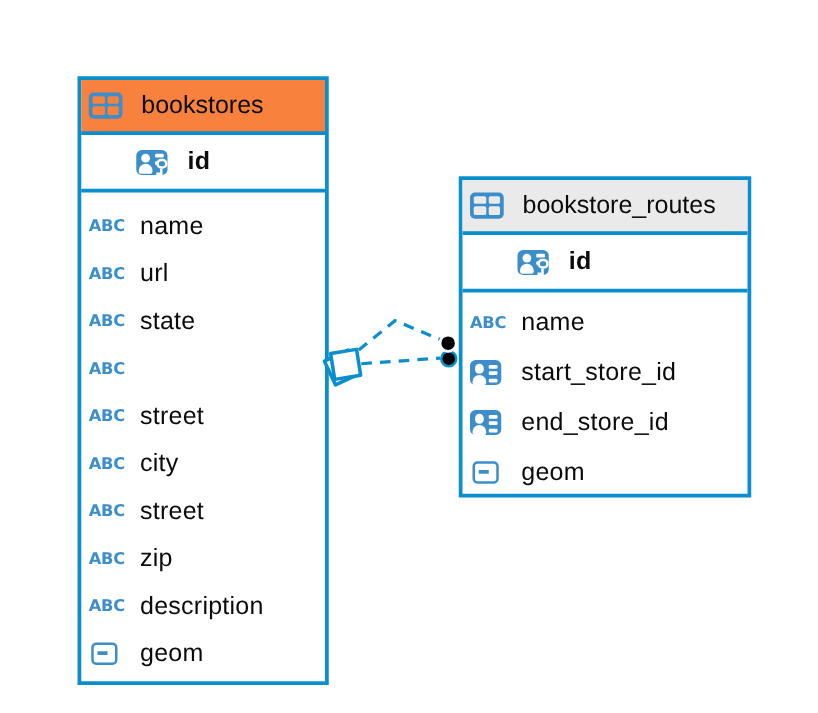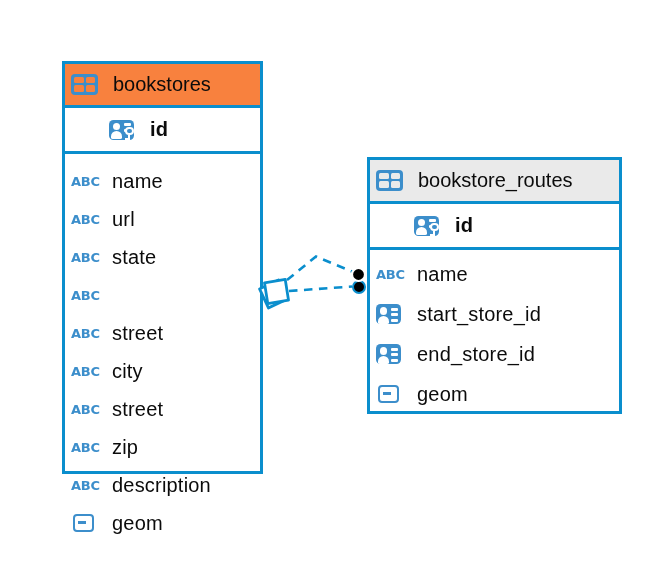--- a/index.html
+++ b/index.html
@@ -9,22 +9,22 @@
     color:var(--text-dark,#0b0b0b);
     overflow:hidden;
   }
   .canvas{position:relative;width:654px;height:570px;background:#fff;}
 
   
   .table{
     position:absolute;box-sizing:border-box;background:#fff;
     border:3.5px solid var(--line-blue,#0a8ecd);
   }
-  .t0{left:62px;top:61px;width:201px;height:413px;}
-  .t1{left:367px;top:141px;width:255px;height:257px;margin-top:16px;}
+  .t0{left:62px;top:61px;width:201px;height:487px;}
+  .t1{left:367px;top:141px;width:234px;height:257px;}
 
   .hdr{
     display:flex;align-items:center;gap:9px;padding:0 6px;
     height:41px;border-bottom:3.5px solid var(--line-blue,#0a8ecd);
     font-size:20px;
   }
   .tname{white-space:nowrap;}
 
   .rows{}
   .t0 .rows{padding-top:8px;}

